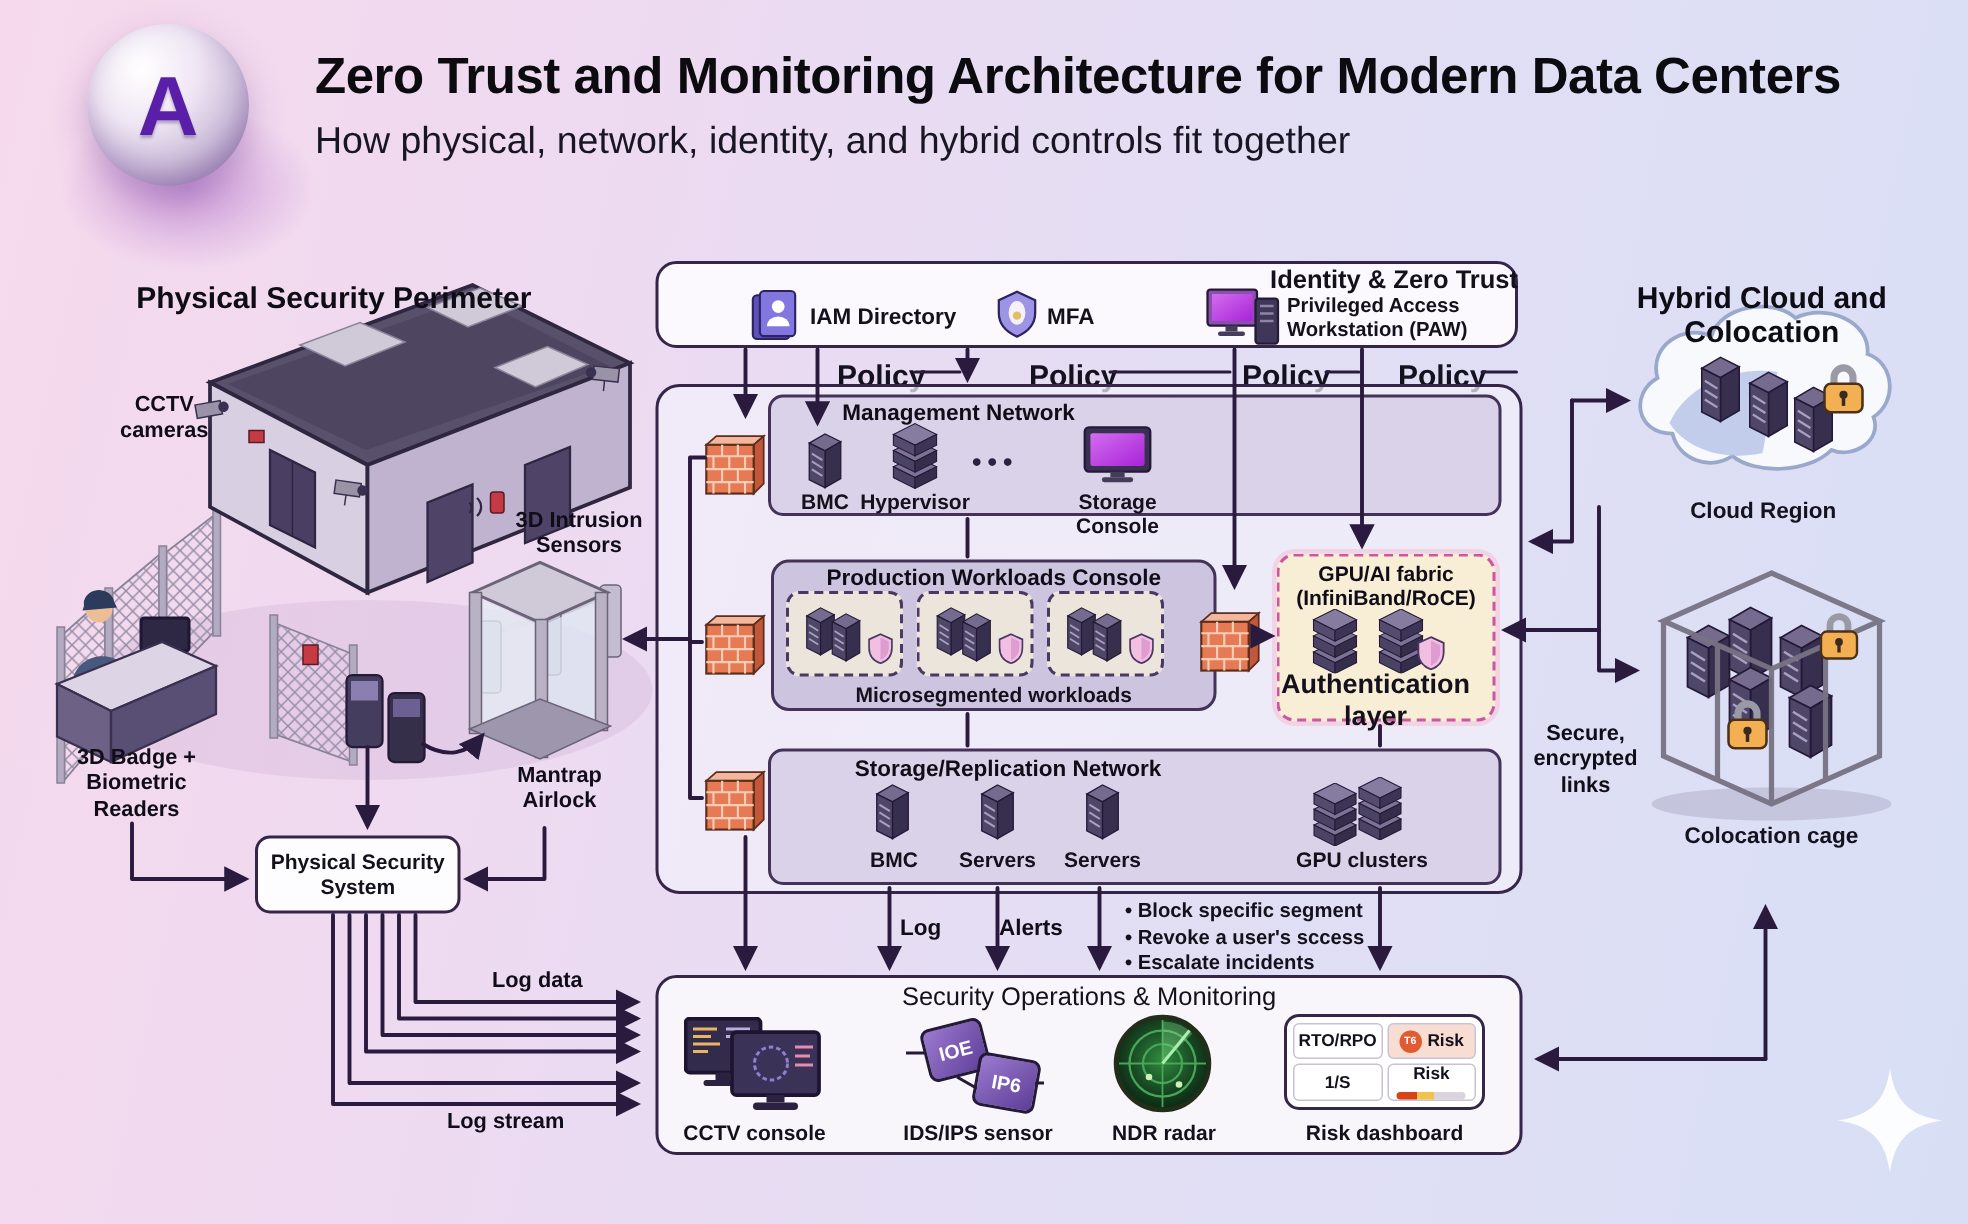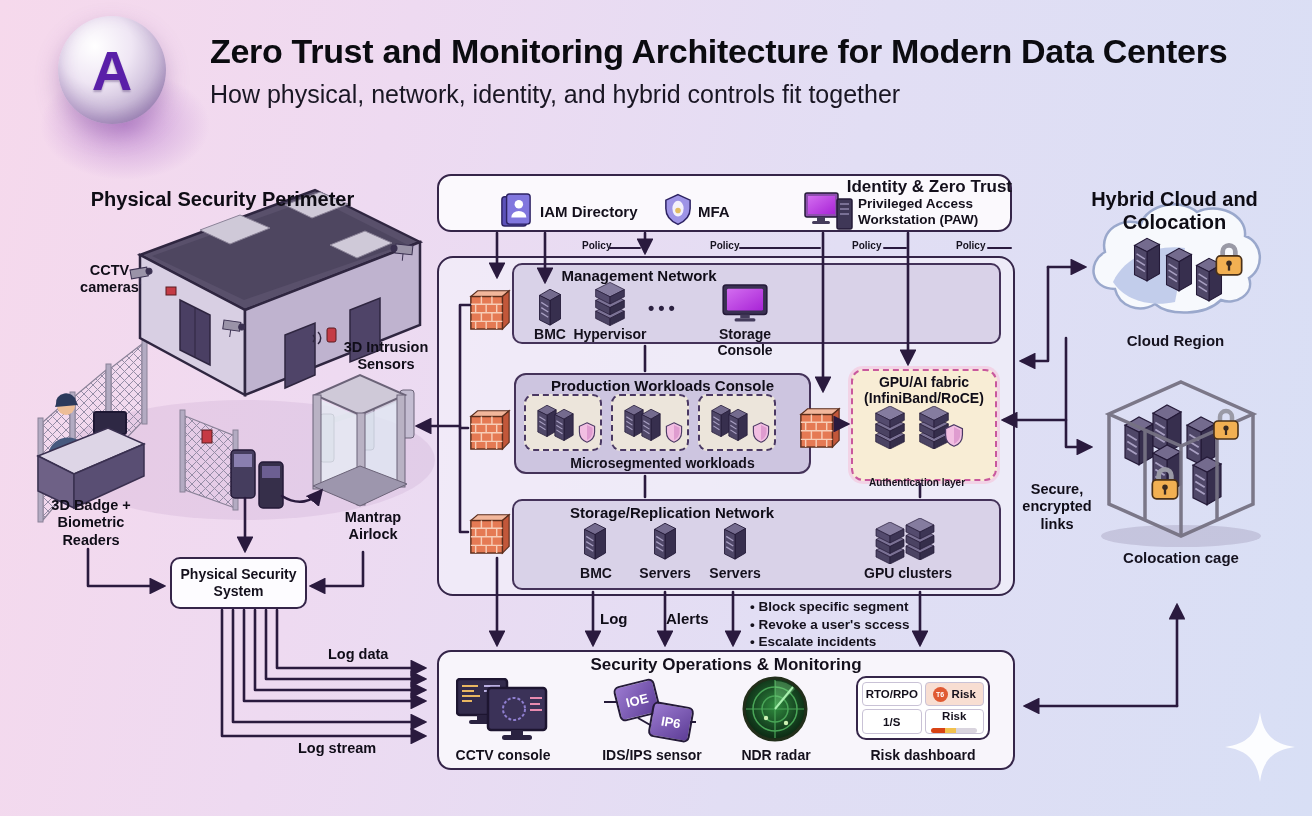--- a/index.html
+++ b/index.html
@@ -24,21 +24,21 @@
   .prod{background:#cdc5e0;border-radius:12px;}
   .gpu{position:absolute;background:#f8edd5;border:2px dashed #c9589d;border-radius:12px;
     box-shadow:0 0 0 3px #f2d3e6;box-sizing:border-box;}
   .secops{background:#f8f5fb;}
   .pssbox{background:#fdfcff;display:flex;align-items:center;justify-content:center;text-align:center;
     font-weight:bold;font-size:14px;line-height:1.2;padding:4px;border-radius:10px;}
   .nb-title{position:absolute;font-weight:bold;font-size:15px;text-align:center;color:#100d18;}
   .lbl{position:absolute;font-weight:bold;text-align:center;font-size:14.5px;line-height:1.2;color:#100d18;}
   .lbl6{position:absolute;font-weight:600;text-align:center;font-size:15px;line-height:1.2;color:#15121f;}
   .ilabel{position:absolute;font-weight:bold;font-size:14px;text-align:center;line-height:1.15;}
-  .policy{position:absolute;font-weight:600;font-size:10px;color:#15121f;margin-left:24px;}
+  .policy{position:absolute;font-weight:600;font-size:20px;color:#15121f;}
   .dots{position:absolute;font-weight:bold;font-size:18px;letter-spacing:4px;color:#2b2140;}
   .tile{position:absolute;background:#ece5db;border:2px dashed #4a3863;border-radius:9px;box-sizing:border-box;}
   .acts{position:absolute;margin:0;padding:0;list-style:none;font-size:13.5px;font-weight:bold;line-height:1.3;}
   .acts li::before{content:"• ";}
   .ids-badge{position:absolute;width:42px;height:36px;border-radius:6px;border:2px solid #241a38;
     background:linear-gradient(135deg,#9b7ad0,#5d3d96);display:flex;align-items:center;justify-content:center;
     color:#fff;font-weight:bold;font-size:13px;box-sizing:border-box;}
   .riskdash{position:absolute;width:134px;height:64px;background:#fff;border:2.5px solid #352549;border-radius:10px;
     box-sizing:border-box;display:grid;grid-template-columns:1fr 1fr;grid-template-rows:1fr 1fr;gap:3px;padding:4px;}
   .rcell{border:1.5px solid #c9c2d6;border-radius:4px;display:flex;align-items:center;justify-content:center;
@@ -324,21 +324,21 @@
 <div class="nb-title" style="left:851px;top:374px;width:146px;font-size:14px;line-height:1.15">GPU/AI fabric (InfiniBand/RoCE)</div>
 <svg class="icon" style="left:872px;top:406px" width="36" height="43">
       <use href="#sym-stack"></use>
     </svg>
 <svg class="icon" style="left:916px;top:406px" width="36" height="43">
       <use href="#sym-stack"></use>
     </svg>
 <svg class="icon" style="left:944px;top:424px" width="20" height="23">
       <use href="#sym-shield"></use>
     </svg>
-<div class="ilabel" style="left:851px;top:477px;width:132px;font-size:10px">Authentication layer</div>
+<div class="ilabel" style="left:851px;top:446px;width:132px;font-size:18px">Authentication layer</div>
 
 <div class="netbox" style="left:512px;top:499px;width:489px;height:91px"></div>
 <div class="nb-title" style="left:512px;top:504px;width:320px">Storage/Replication Network</div>
 <svg class="icon" style="left:580px;top:518px" width="30" height="42">
       <use href="#sym-server"></use>
     </svg>
 <svg class="icon" style="left:650px;top:518px" width="30" height="42">
       <use href="#sym-server"></use>
     </svg>
 <svg class="icon" style="left:720px;top:518px" width="30" height="42">
@@ -368,21 +368,21 @@
 
 <div class="lbl" style="left:600px;top:610px;font-size:15px;text-align:left">Log</div>
 <div class="lbl" style="left:666px;top:610px;font-size:15px;text-align:left">Alerts</div>
 <ul class="acts" style="left:750px;top:598px;width:185px">
   <li>Block specific segment</li>
   <li>Revoke a user's sccess</li>
   <li>Escalate incidents</li>
 </ul>
 
 <div class="box secops" style="left:437px;top:650px;width:578px;height:120px"></div>
-<div class="abs" style="left:437px;top:655px;width:578px;text-align:center;font-weight:bold;font-size:17px">Security Operations &amp; Monitoring</div>
+<div class="abs" style="left:437px;top:655px;width:578px;text-align:center;font-weight:normal;font-size:17px">Security Operations &amp; Monitoring</div>
 <svg class="icon" style="left:456px;top:678px" width="94" height="64" viewBox="0 0 94 64">
   <rect x="1" y="1" width="50" height="36" rx="3" fill="#332b4c" stroke="#1d1530" stroke-width="2.5"></rect>
   <path d="M6,8 H22 M6,13 H18 M6,18 H24 M6,23 H16" stroke="#e8b661" stroke-width="2"></path>
   <path d="M28,8 H44 M28,13 H40" stroke="#b9aee0" stroke-width="2"></path>
   <rect x="21" y="37" width="10" height="5" fill="#2a2240"></rect>
       <rect x="13" y="42" width="26" height="4" rx="2" fill="#2a2240"></rect>
   <rect x="32" y="10" width="58" height="42" rx="3" fill="#3b3258" stroke="#1d1530" stroke-width="2.5"></rect>
   <circle cx="58" cy="31" r="11" fill="none" stroke="#8f7fd0" stroke-width="2" stroke-dasharray="3,2"></circle>
   <path d="M74,20 H86 M74,26 H84 M74,32 H86" stroke="#e88bb0" stroke-width="2"></path>
   <rect x="55" y="52" width="12" height="5" fill="#2a2240"></rect>

